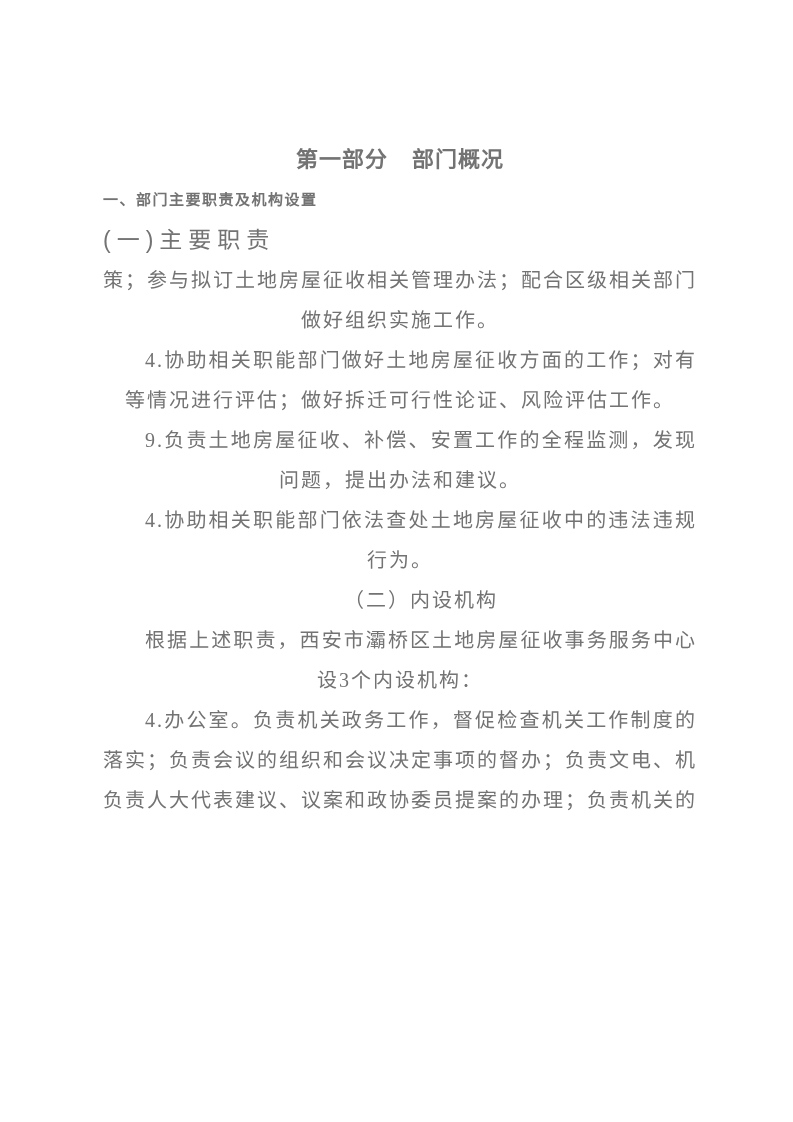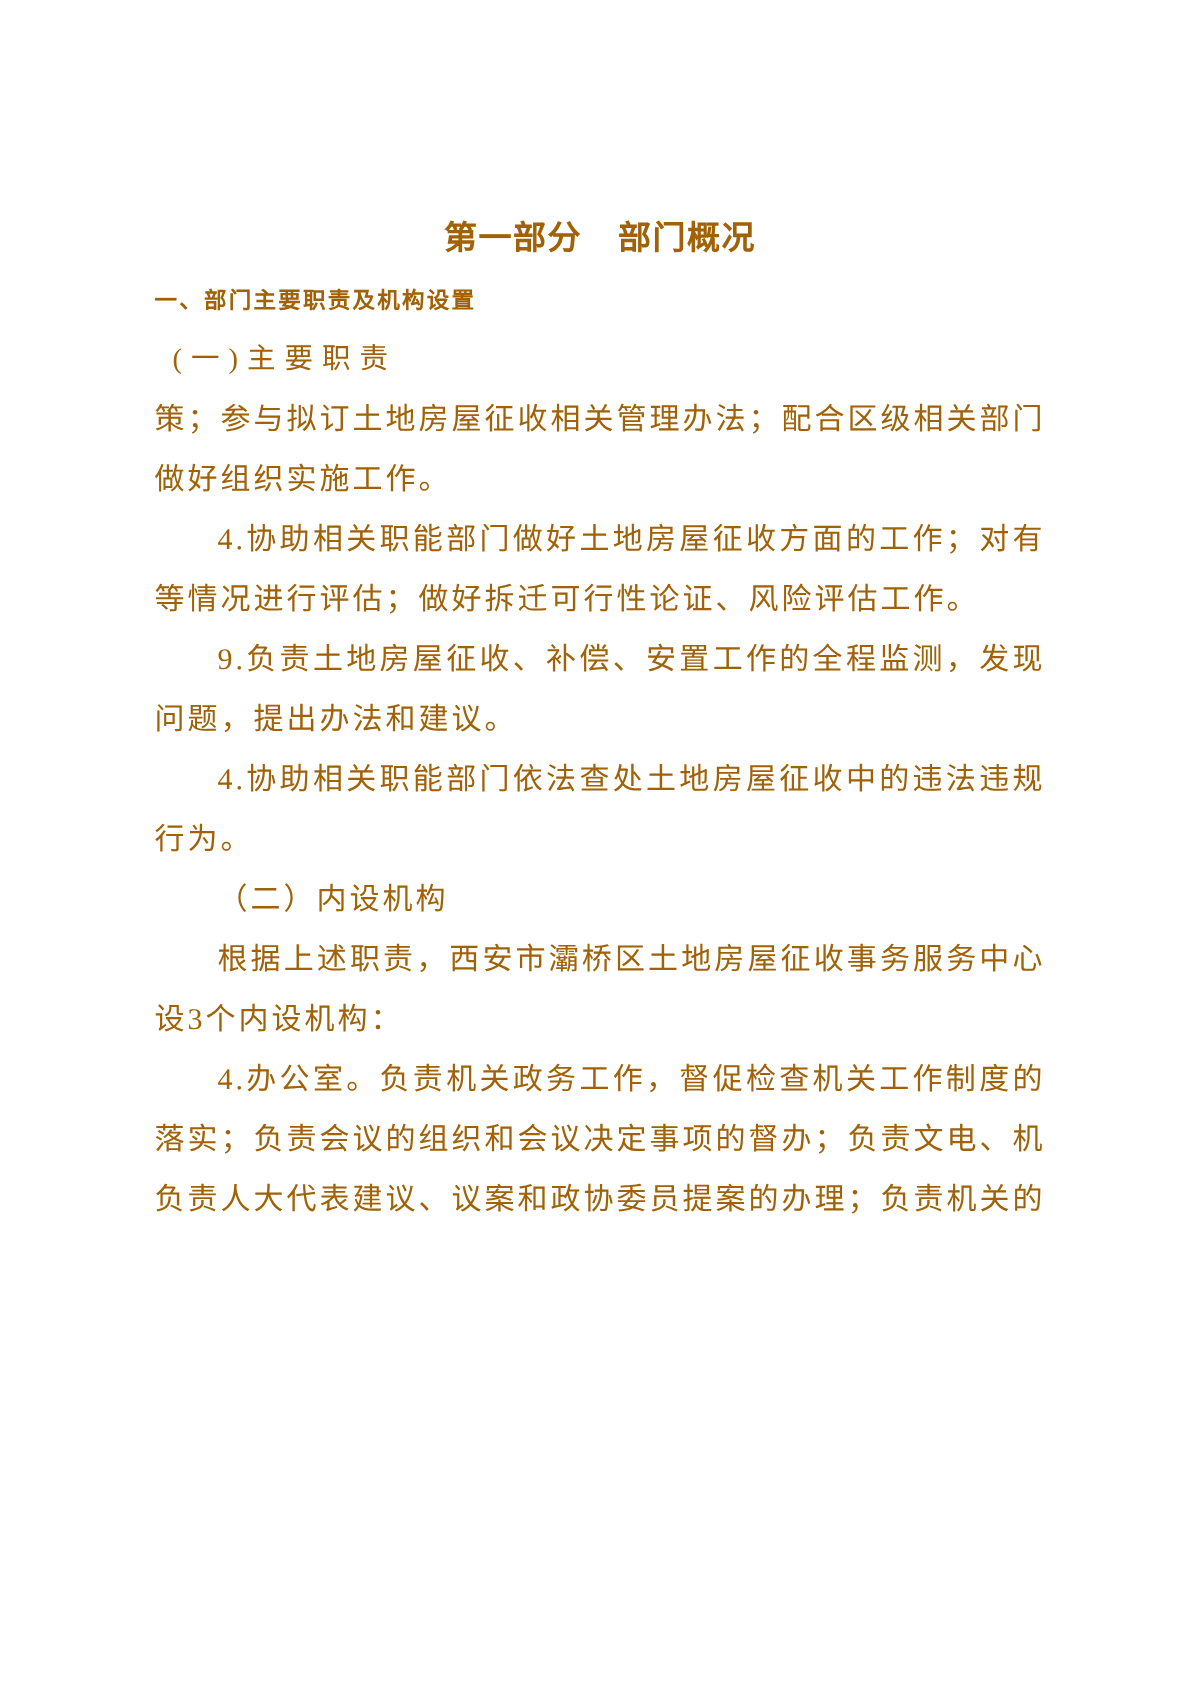--- a/index.html
+++ b/index.html
@@ -6,21 +6,21 @@
     margin: 0;
     padding: 0;
     background: #ffffff;
   }
   .page {
     position: relative;
     width: 793px;
     height: 1122px;
     background: #ffffff;
     overflow: hidden;
-    color: #a16207;
+    color: #737373;
   }
   .content {
     position: absolute;
     left: 103px;
     top: 140px;
     width: 594px;
   }
   .doc-title {
     text-align: center;
     font-family: "DejaVu Sans", sans-serif;
@@ -36,33 +36,33 @@
   }
   .section-heading {
     font-family: "DejaVu Sans", sans-serif;
     font-weight: bold;
     font-size: 15px;
     line-height: 40px;
     letter-spacing: 1.5px;
     white-space: nowrap;
   }
   .subsection-heading {
-    font-family: Liberation Serif, serif;
-    font-size: 19px;
+    font-family: Liberation Sans, sans-serif;
+    font-size: 23px;
     line-height: 40px;
     letter-spacing: 6px;
     white-space: nowrap;
-    margin-left: 12px;
   }
   .body-line {
     font-family: "Liberation Serif", serif;
     font-size: 20px;
     line-height: 40px;
     letter-spacing: 2px;
     width: 594px;
+    text-align: center;
   }
   .body-line.justify {
     text-align: justify;
     text-align-last: justify;
   }
   .body-line.indent {
     box-sizing: border-box;
     padding-left: 42px;
   }
 </style>

